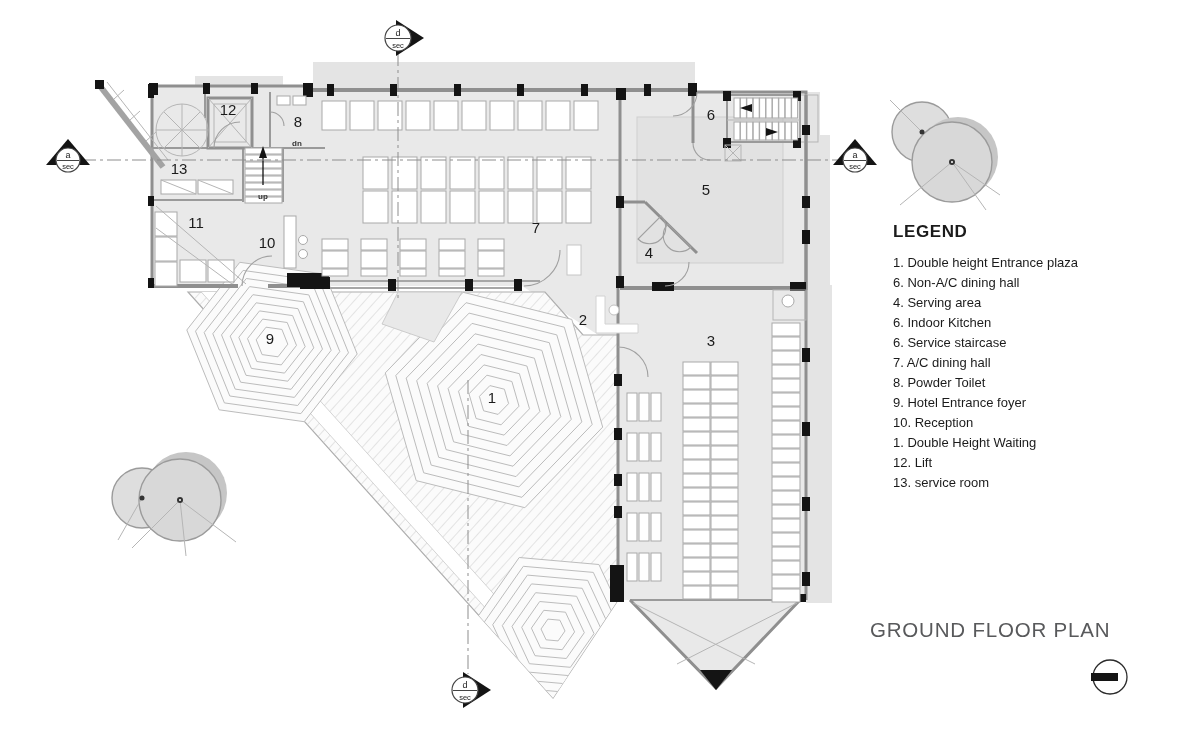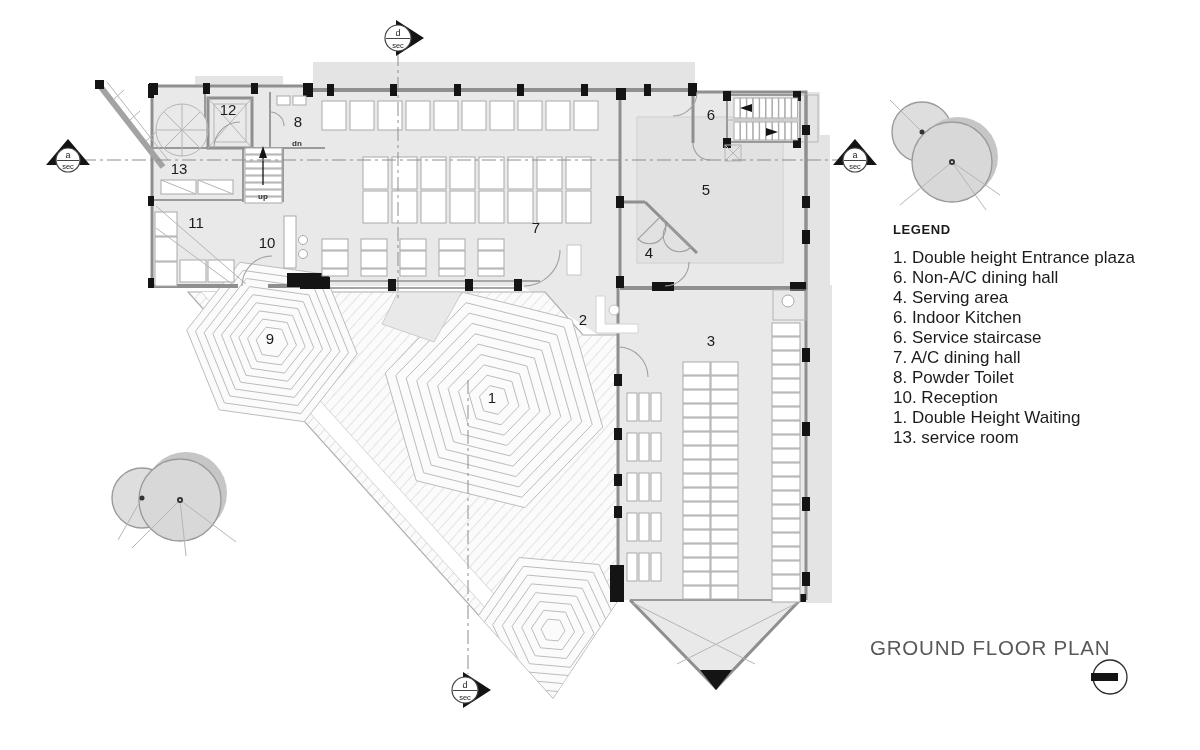--- a/index.html
+++ b/index.html
@@ -25,24 +25,24 @@
   .sect{stroke:#8d8d8d;stroke-width:1;fill:none;stroke-dasharray:14 4 3 4;}
   .plaza-outline{fill:#fbfbfb;stroke:#adadad;stroke-width:1.2;}
   .hex-ring{fill:none;stroke:var(--c-pattern_line);stroke-width:1;}
   .hex-outer{fill:#fbfbfb;stroke:var(--c-pattern_line);stroke-width:1;}
   .tree-edge{stroke:#9b9b9b;stroke-width:1.4;}
   .mtxt{font-family:"Liberation Sans",sans-serif;fill:#222;text-anchor:middle;}
   .plan-num{font:15px "Liberation Sans",sans-serif;fill:var(--c-text);text-anchor:middle;}
   .tiny{font:bold 8px "Liberation Sans",sans-serif;fill:#333;text-anchor:middle;}
   
   .legend{position:absolute;left:893px;top:222px;width:300px;color:var(--c-text);}
-  .legend-h{font-size:13px;letter-spacing:.6px;margin-bottom:11px;font-weight:600;}
+  .legend-h{font-size:17px;letter-spacing:.6px;margin-bottom:11px;font-weight:600;}
   .legend ul{list-style:none;margin:0;padding:0;}
-  .legend li{font-size:17px;line-height:20px;white-space:nowrap;}
-  .title-block{position:absolute;left:870px;top:636px;font-size:20.5px;
+  .legend li{font-size:13px;line-height:20px;white-space:nowrap;}
+  .title-block{position:absolute;left:870px;top:618px;font-size:20.5px;
                letter-spacing:.8px;color:var(--c-title_text);}
 </style>
 </head>
 <body>
 
 <div id="page">
 
 <svg width="1200" height="750" viewBox="0 0 1200 750">
   <defs>
     <pattern id="diagStripes" width="8" height="8" patternUnits="userSpaceOnUse" patternTransform="rotate(42)">
@@ -505,21 +505,23 @@
 <div class="legend">
   <div class="legend-h">LEGEND</div>
   <ul>
     <li>1. Double height Entrance plaza</li>
     <li>6. Non-A/C dining hall</li>
     <li>4. Serving area</li>
     <li>6. Indoor Kitchen</li>
     <li>6. Service staircase</li>
     <li>7. A/C dining hall</li>
     <li>8. Powder Toilet</li>
+    <li>9. Hotel Entrance foyer</li>
     <li>10. Reception</li>
     <li>1. Double Height Waiting</li>
+    <li>12. Lift</li>
     <li>13. service room</li>
   </ul>
 </div>
 
 <div class="title-block">GROUND FLOOR PLAN</div>
 
 </div>
 
 </body></html>

